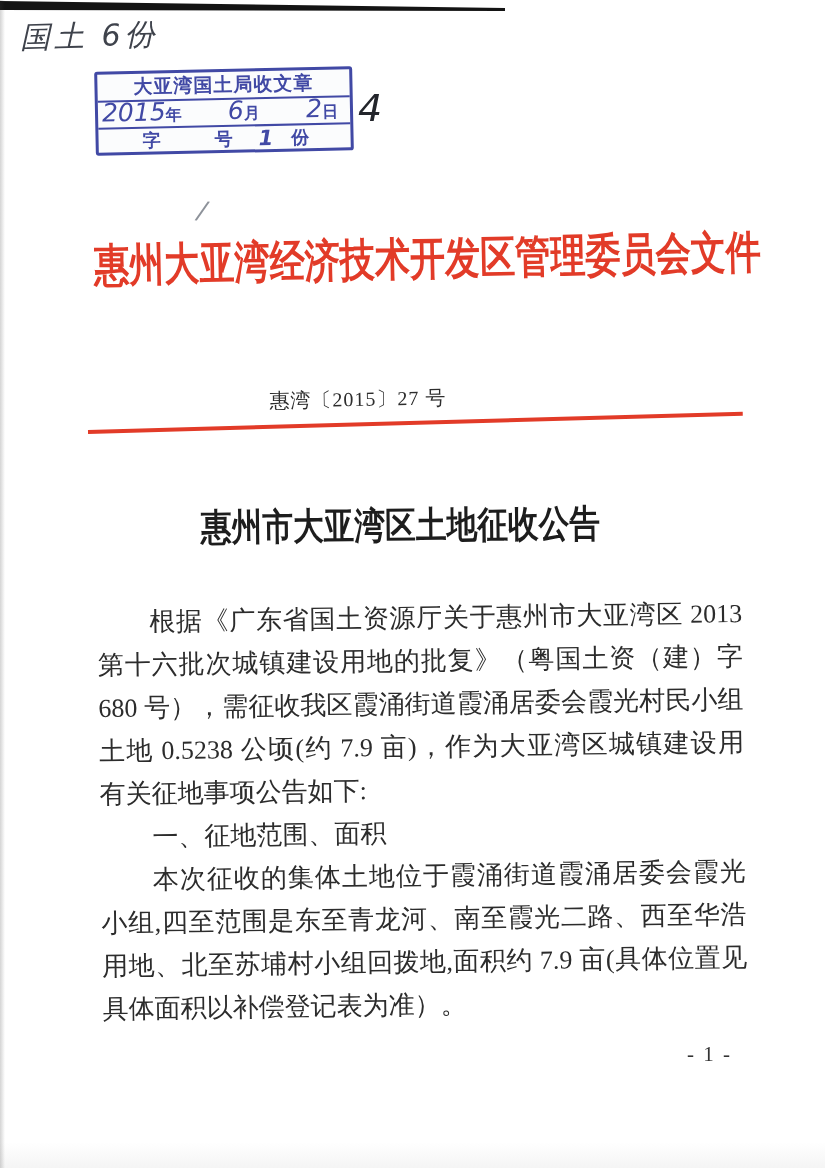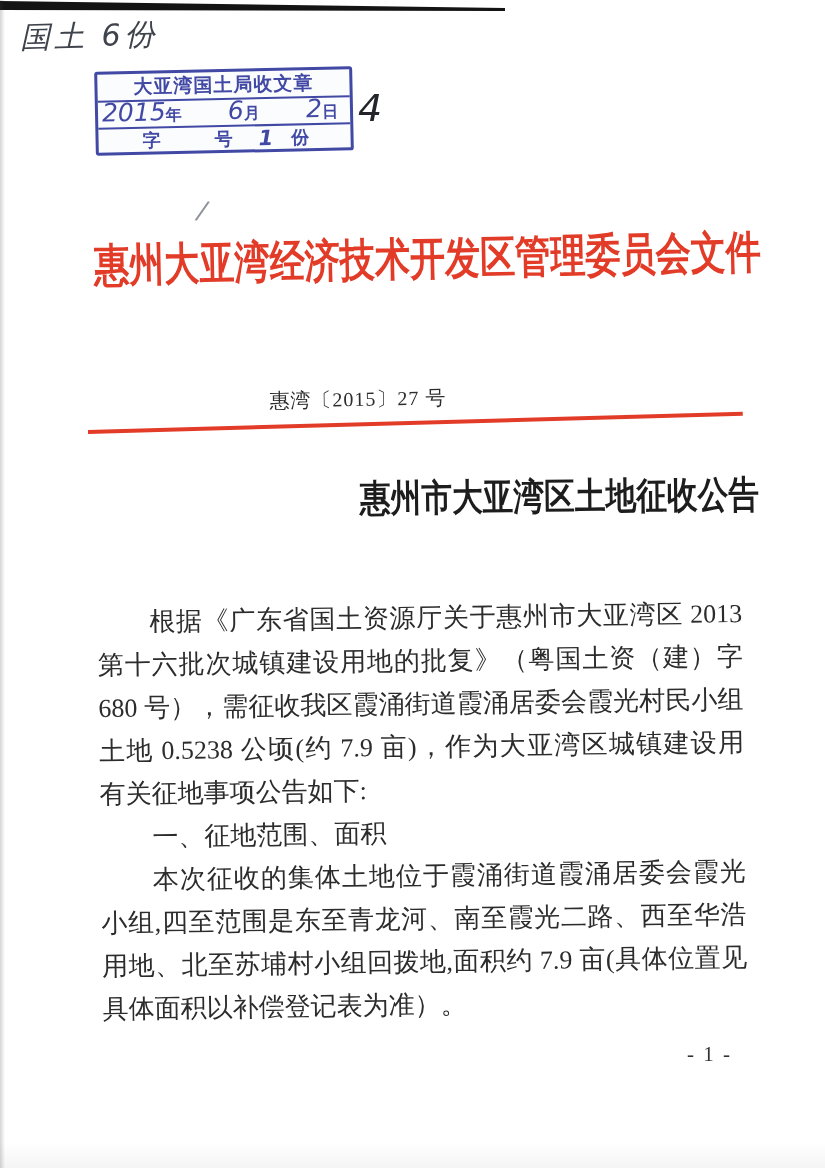--- a/index.html
+++ b/index.html
@@ -96,22 +96,22 @@
     white-space:nowrap;
   }
   .red-rule{
     position:absolute;left:88px;top:430px;width:655px;height:4px;
     background:var(--accent-red);
     transform:rotate(-1.6deg);transform-origin:left center;
   }
 
   
   .doc-title{
-    position:absolute;left:0;width:800px;top:475px;
-    text-align:right;white-space:nowrap;
+    position:absolute;left:0;width:800px;top:504px;
+    text-align:center;white-space:nowrap;
   }
   .doc-title .squeeze2{
     display:inline-block;
     font-size:37px;font-weight:bold;color:#1d1d1d;line-height:1.2;
     transform:rotate(-0.6deg) scaleX(0.83);
     transform-origin:center;
   }
 
   
   .body-text{

